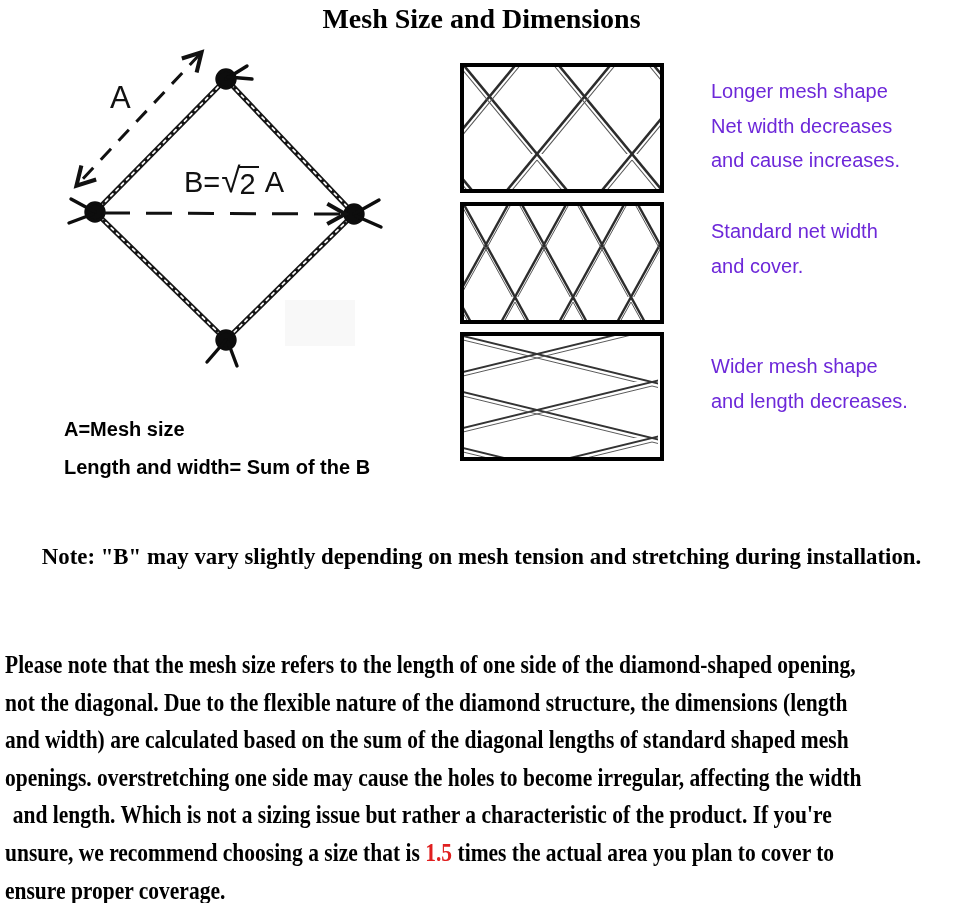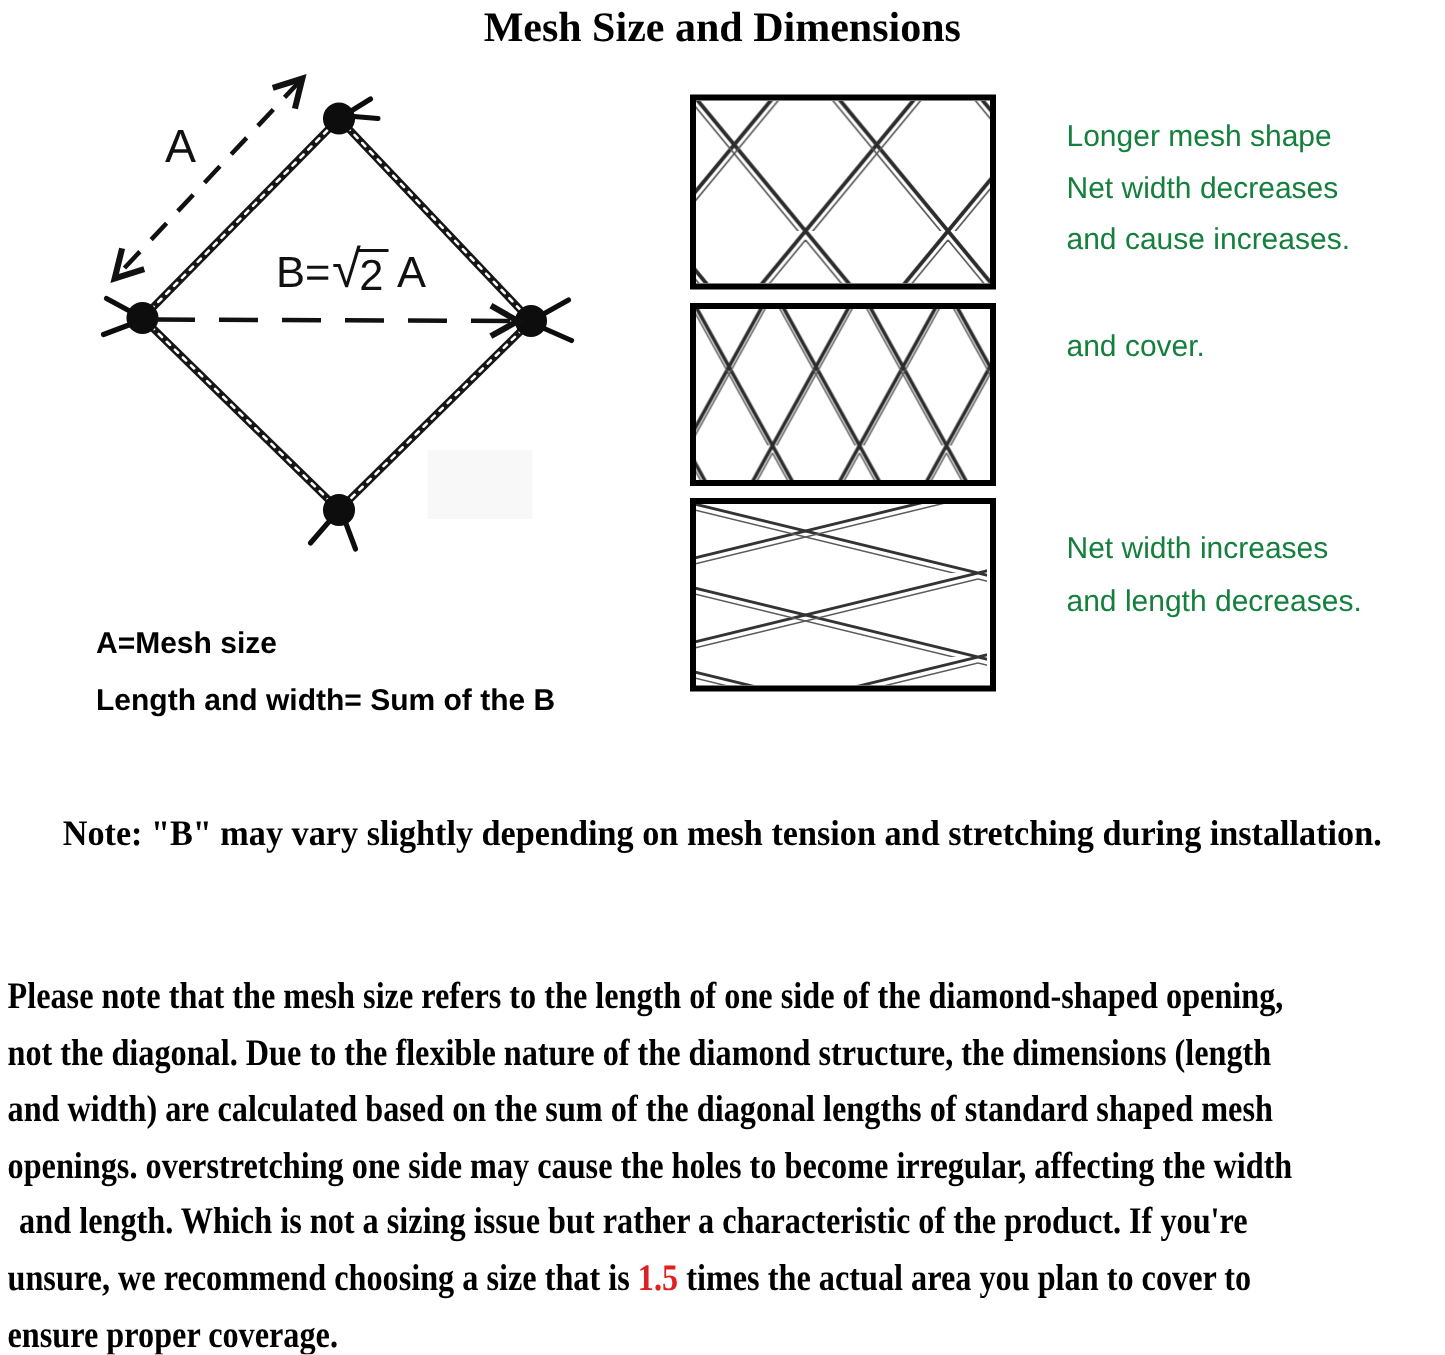--- a/index.html
+++ b/index.html
@@ -42,21 +42,21 @@
   }
   .mesh-img svg { display:block; }
   .m1 { top:63px;  height:130px; }
   .m2 { top:202px; height:122px; }
   .m3 { top:332px; height:129px; }
 
   
   .desc {
     position:absolute; left:711px; width:252px;
     font-family:"Liberation Sans", sans-serif; font-size:20px; line-height:34.5px;
-    color:#15803d;
+    color:#6d28d9;
   }
   .d1 { top:74px; } .d2 { top:214px; } .d3 { top:349px; }
 
   
   .legend {
     position:absolute; left:64px; top:411px;
     font-weight:bold; font-size:20px; line-height:37.5px;
     font-family:Liberation Sans, sans-serif;
   }
 
@@ -177,24 +177,25 @@
       <rect x="0" y="0" width="194" height="121" fill="url(#p3)"></rect>
     </svg>
   </div>
 
   <div class="desc d1">
     <div>Longer mesh shape</div>
     <div>Net width decreases</div>
     <div>and cause increases.</div>
   </div>
   <div class="desc d2">
+    <div>Standard net width</div>
     <div>and cover.</div>
   </div>
   <div class="desc d3">
-    <div>Net width increases</div>
+    <div>Wider mesh shape</div>
     <div>and length decreases.</div>
   </div>
 
   <div class="legend">
     <div>A=Mesh size</div>
     <div>Length and width= Sum of the B</div>
   </div>
 
   <div class="note">Note: "B" may vary slightly depending on mesh tension and stretching during installation.</div>
 

